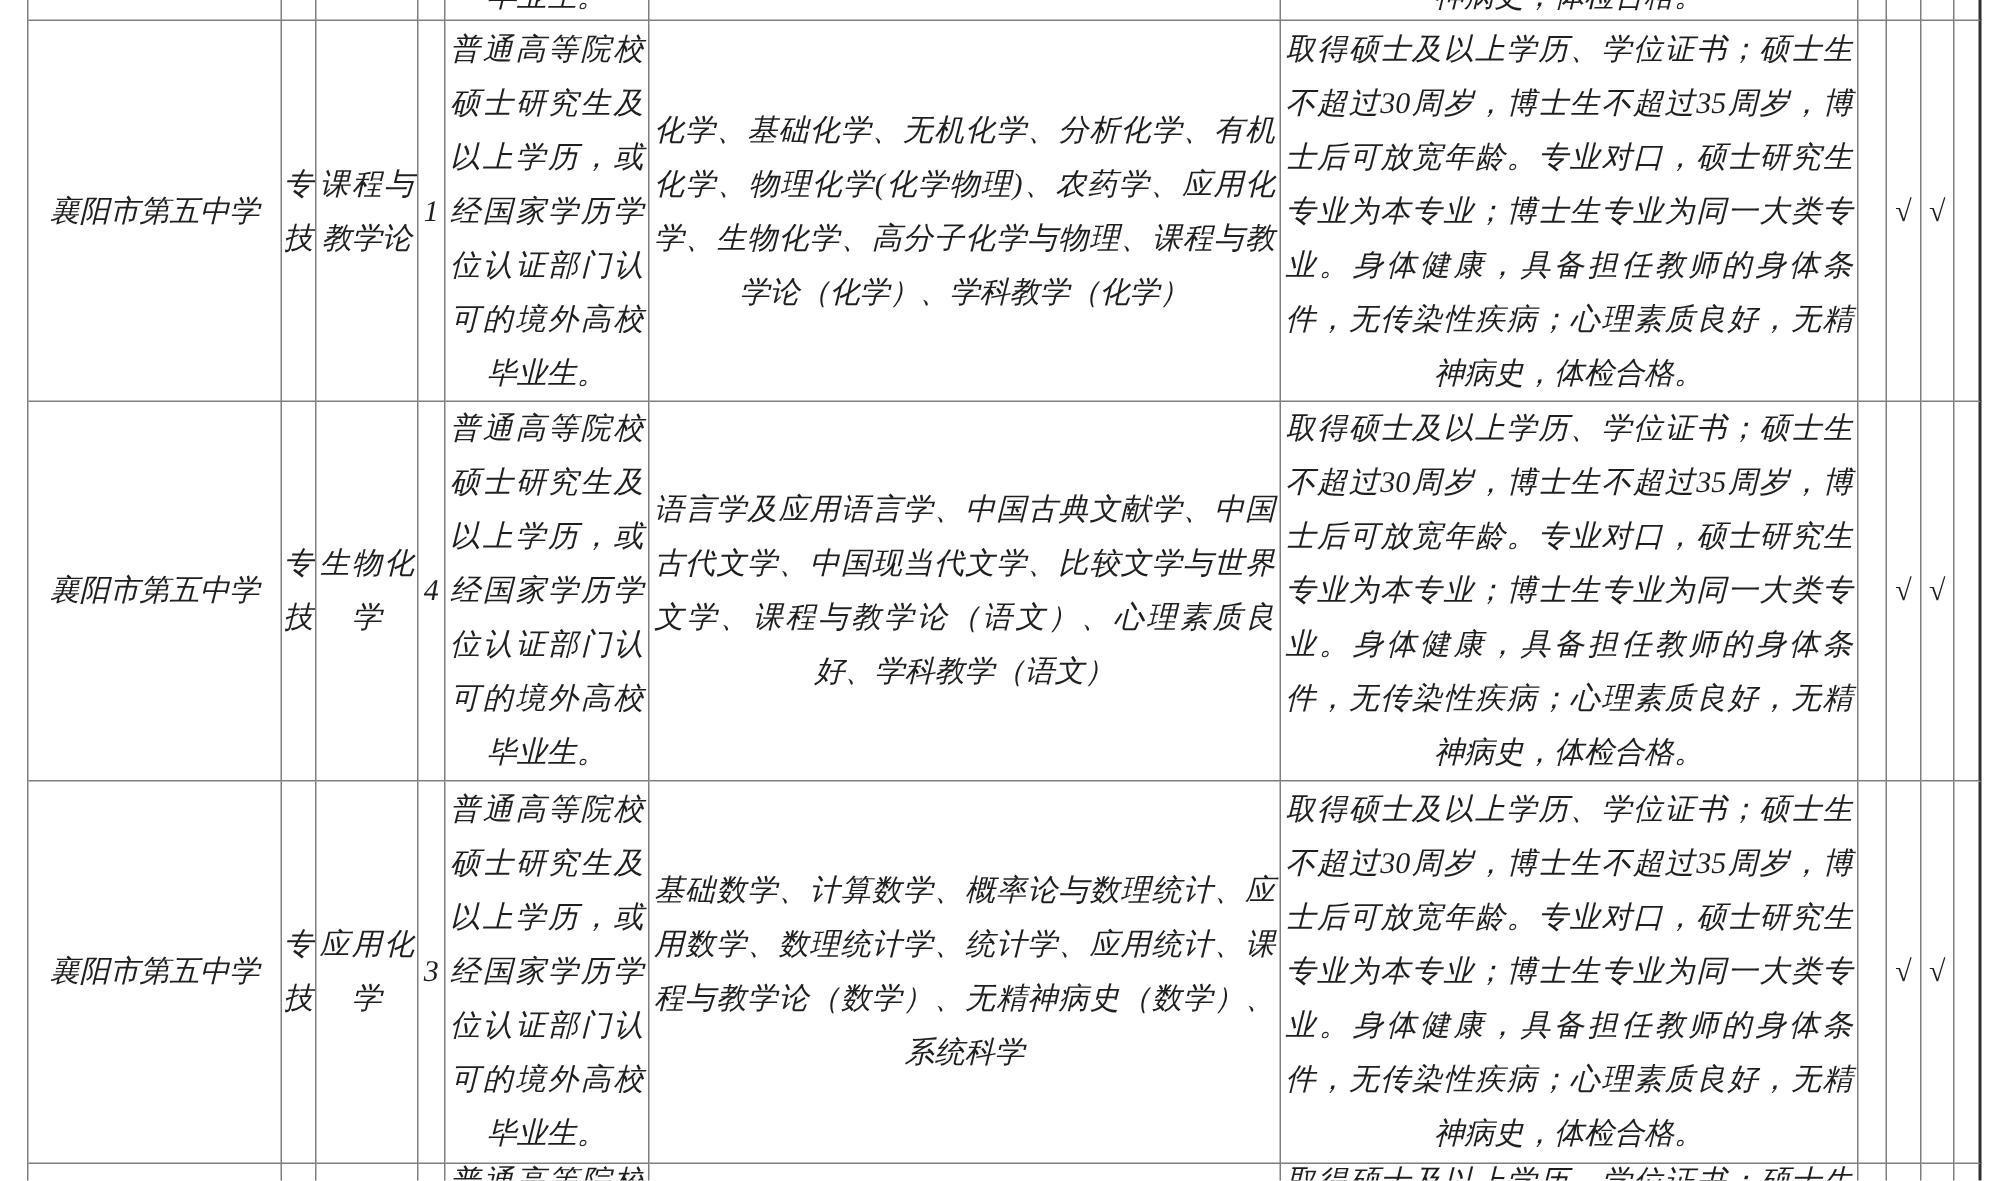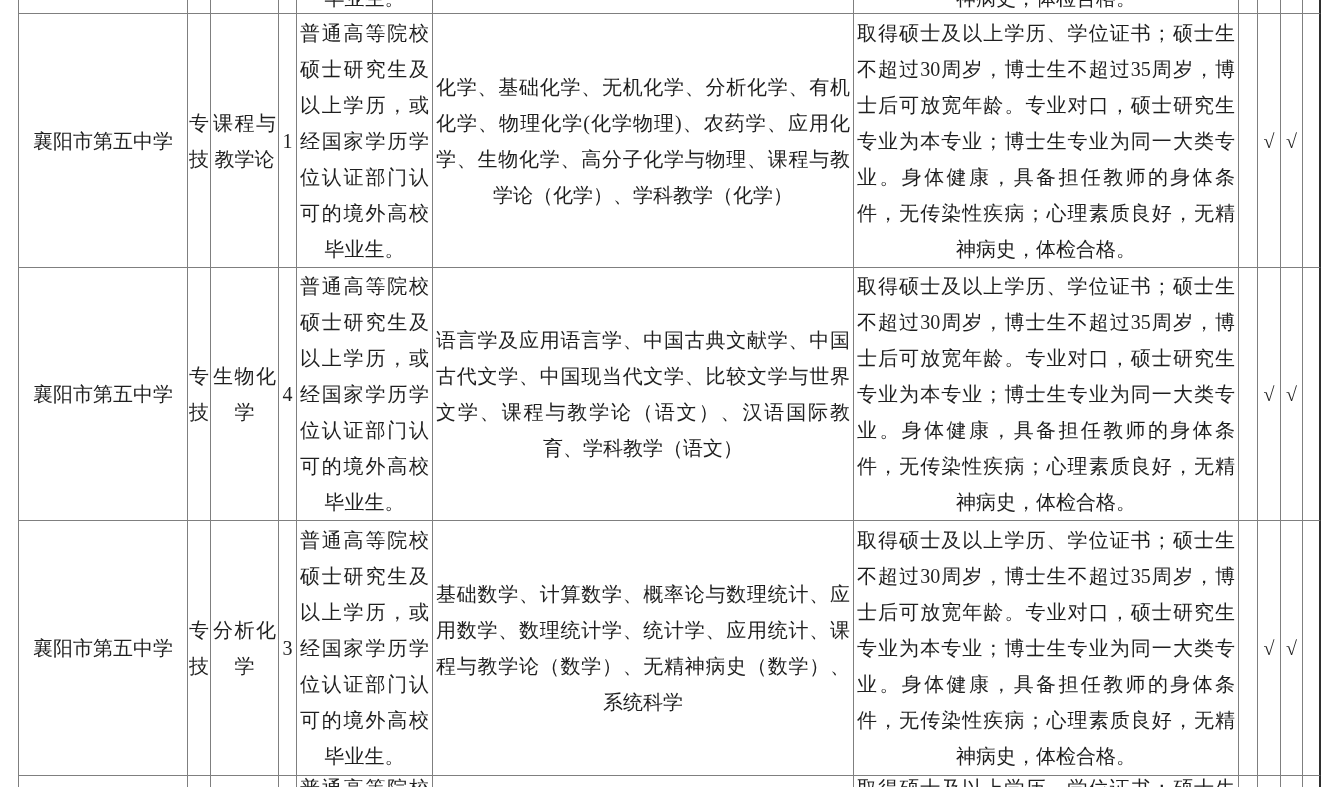--- a/index.html
+++ b/index.html
@@ -24,20 +24,21 @@
     box-sizing:border-box;
     border-right:1px solid var(--grid);
     border-bottom:1px solid var(--grid);
     vertical-align:middle;
     padding:0 3px;
     font-size:20px;
     line-height:36px;
     color:var(--ink);
     overflow:hidden;
     word-break:break-all;
+    font-style:italic;
   }
   td.last{border-right:2px solid var(--outer);}
   tr.r-top td{height:13px;}
   tr.r-main1 td{height:254px;}
   tr.r-main2 td{height:251px;}
   tr.r-main3 td{height:255px;}
   tr.r-bot td{height:14px;border-bottom:none;}
   .c-school,.c-cat,.c-num,.c-chk{text-align:center;}
   .c-cat{padding:0 1px;}
   .c-num,.c-chk{padding:0;}
@@ -115,32 +116,32 @@
     <td class="c-chk chk">√</td>
     <td class="c-chk last"></td>
   </tr>
 
   <tr class="r-main2">
     <td class="c-school">襄阳市第五中学</td>
     <td class="c-cat">专技</td>
     <td class="c-pos">生物化学</td>
     <td class="c-num">4</td>
     <td class="c-edu">普通高等院校硕士研究生及以上学历，或经国家学历学位认证部门认可的境外高校毕业生。</td>
-    <td class="c-major">语言学及应用语言学、中国古典文献学、中国古代文学、中国现当代文学、比较文学与世界文学、课程与教学论（语文）、汉语国际教育、学科教学（语文）</td>
+    <td class="c-major">语言学及应用语言学、中国古典文献学、中国古代文学、中国现当代文学、比较文学与世界文学、课程与教学论（语文）、心理素质良好、学科教学（语文）</td>
     <td class="c-req">取得硕士及以上学历、学位证书；硕士生不超过30周岁，博士生不超过35周岁，博士后可放宽年龄。专业对口，硕士研究生专业为本专业；博士生专业为同一大类专业。身体健康，具备担任教师的身体条件，无传染性疾病；心理素质良好，无精神病史，体检合格。</td>
     <td class="c-chk"></td>
     <td class="c-chk chk">√</td>
     <td class="c-chk chk">√</td>
     <td class="c-chk last"></td>
   </tr>
 
   <tr class="r-main3">
     <td class="c-school">襄阳市第五中学</td>
     <td class="c-cat">专技</td>
-    <td class="c-pos">分析化学</td>
+    <td class="c-pos">应用化学</td>
     <td class="c-num">3</td>
     <td class="c-edu">普通高等院校硕士研究生及以上学历，或经国家学历学位认证部门认可的境外高校毕业生。</td>
     <td class="c-major">基础数学、计算数学、概率论与数理统计、应用数学、数理统计学、统计学、应用统计、课程与教学论（数学）、无精神病史（数学）、系统科学</td>
     <td class="c-req">取得硕士及以上学历、学位证书；硕士生不超过30周岁，博士生不超过35周岁，博士后可放宽年龄。专业对口，硕士研究生专业为本专业；博士生专业为同一大类专业。身体健康，具备担任教师的身体条件，无传染性疾病；心理素质良好，无精神病史，体检合格。</td>
     <td class="c-chk"></td>
     <td class="c-chk chk">√</td>
     <td class="c-chk chk">√</td>
     <td class="c-chk last"></td>
   </tr>
 

